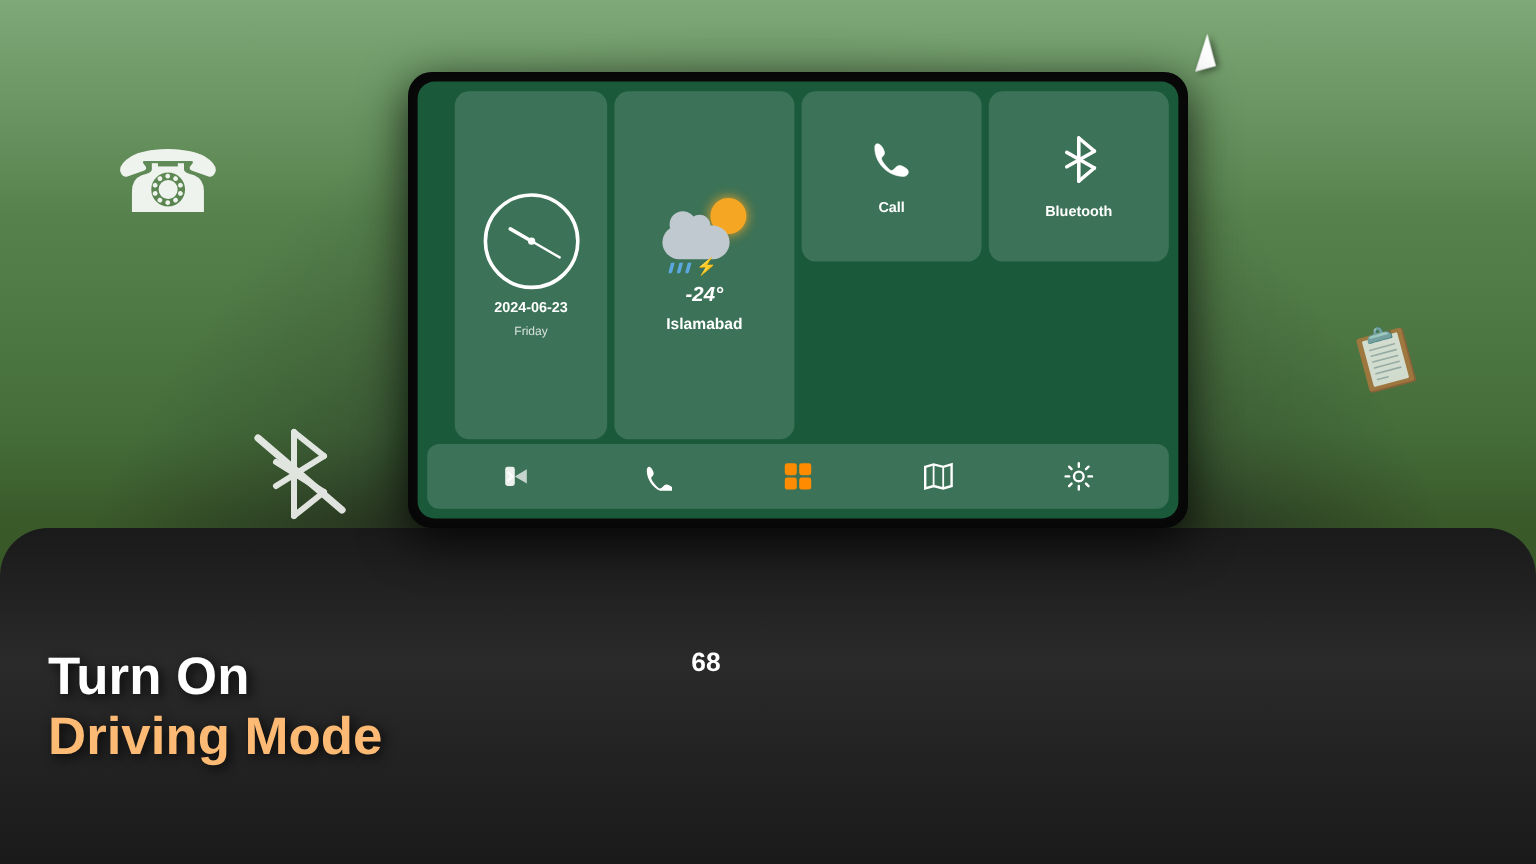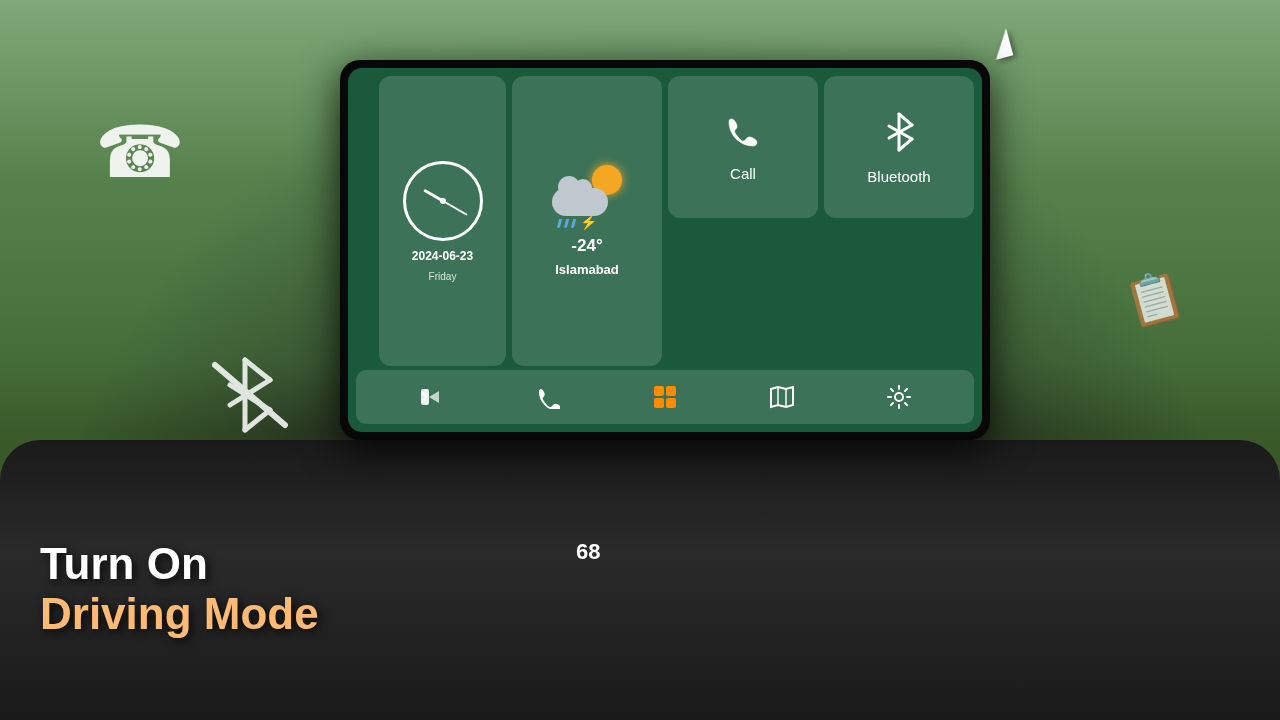--- a/index.html
+++ b/index.html
@@ -162,22 +162,22 @@
       padding: 8px;
     }
 
     .tile-icon {
       font-size: 32px;
       color: white;
     }
 
     .tile-label {
       color: white;
-      font-size: 15px;
-      font-weight: 400;
+      font-size: 12px;
+      font-weight: 700;
     }
 
     
     .nav-bar {
       background: rgba(255,255,255,0.15);
       border-radius: 10px;
       display: flex;
       align-items: center;
       justify-content: space-around;
       padding: 8px 16px;
@@ -282,21 +282,21 @@
           </div>
 
           <div style="position:absolute;bottom:2px;left:6px;display:flex;gap:4px;align-items:flex-end;">
             <div style="width:3px;height:9px;background:#5ba8e0;border-radius:0 0 2px 2px;transform:skewX(-15deg);"></div>
             <div style="width:3px;height:9px;background:#5ba8e0;border-radius:0 0 2px 2px;transform:skewX(-15deg);"></div>
             <div style="width:3px;height:9px;background:#5ba8e0;border-radius:0 0 2px 2px;transform:skewX(-15deg);"></div>
           </div>
 
           <div style="position:absolute;bottom:0px;left:28px;color:#f5c842;font-size:14px;font-weight:900;">⚡</div>
         </div>
-        <div style="color:white;font-size:17px;font-weight:bold;">-24°</div>
+        <div style="color:white;font-size:17px;font-weight:bold;font-style:italic;">-24°</div>
         <div style="color:white;font-size:13px;font-weight:bold;">Islamabad</div>
       </div>
 
       <div class="widget-tile">
         <div class="tile-icon">
           <svg width="38" height="38" viewBox="0 0 38 38" fill="none">
             <path d="M8 6C8 6 10 6 12 10C14 14 13 15 11 17C9 19 15 25 17 27C19 29 20 28 22 26C24 24 25 23 29 25C33 27 33 29 33 29C33 29 33 33 29 33C16 33 5 22 5 9C5 5 8 6 8 6Z" fill="white" stroke="white" stroke-width="0.5"></path>
           </svg>
         </div>
         <div class="tile-label">Call</div>

